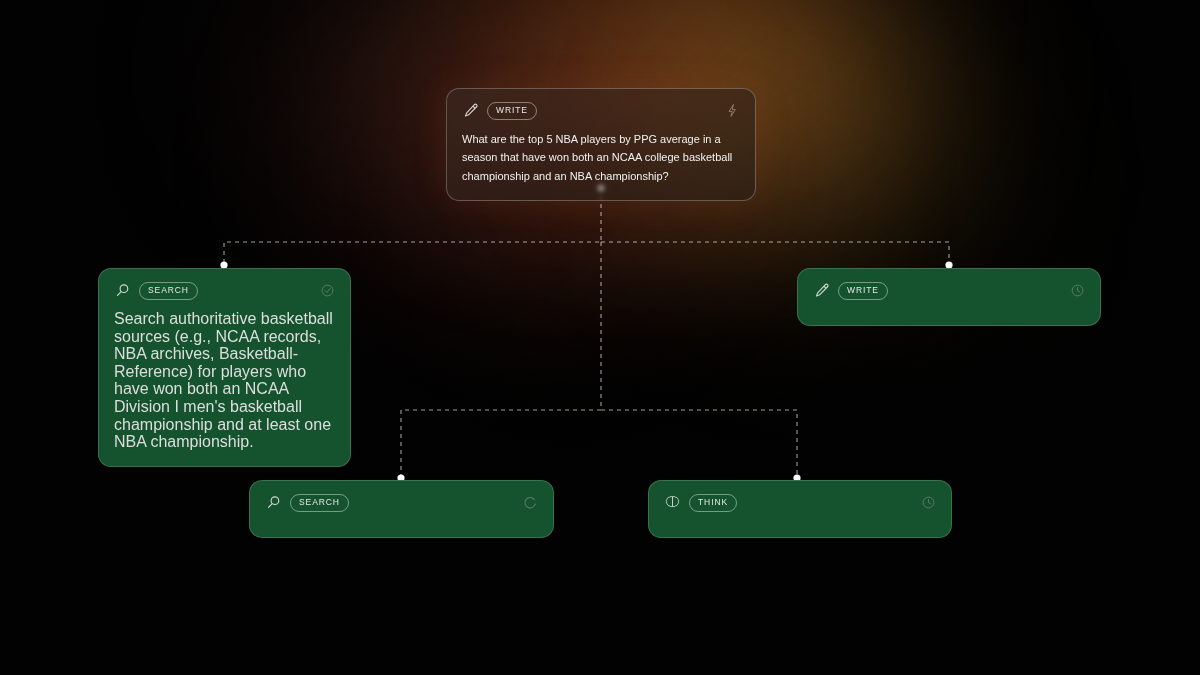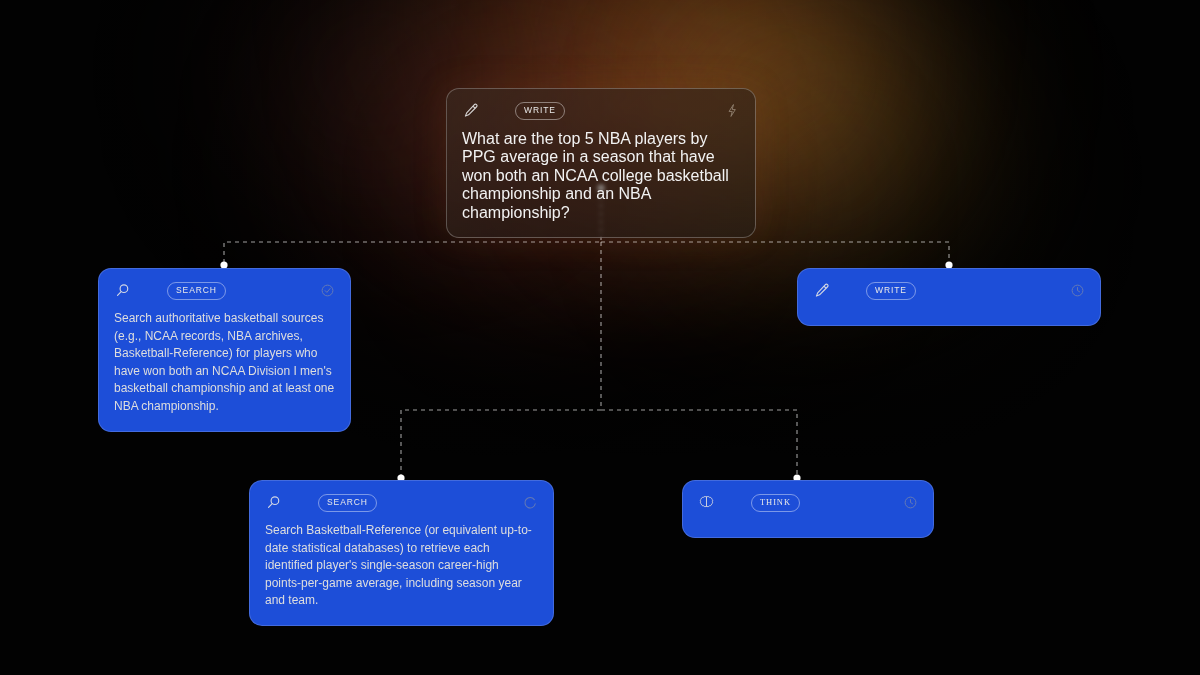--- a/index.html
+++ b/index.html
@@ -31,46 +31,46 @@
 
   
   #edges { position:absolute; inset:0; z-index:1; }
   .edge-path { fill:none; stroke:#ffffff; stroke-width:1.1;
                stroke-dasharray:4 4; opacity:0.62; }
   .edge-dot  { fill:#ffffff; }
 
   
   .node { position:absolute; z-index:2; border-radius:13px;
           border:1px solid rgba(255,255,255,0.17);
-          background:#1d4ed8; padding:12px 15px 15px 15px; }
+          background:#14532d; padding:12px 15px 15px 15px; }
   .node.root {
     background:linear-gradient(135deg, rgba(62,44,34,0.62) 0%,
                rgba(48,34,28,0.55) 45%, rgba(40,32,24,0.55) 100%);
     border:1px solid rgba(255,255,255,0.26);
     box-shadow:0 0 34px rgba(150,80,36,0.18);
     backdrop-filter:blur(2px);
   }
 
   .node-head { display:flex; align-items:center; height:19px; margin-bottom:10px; }
   .head-icon { width:17px; height:17px; flex:0 0 17px; margin-right:8px;
                display:block; opacity:0.9; }
   .badge { border:1px solid rgba(255,255,255,0.42); border-radius:9px;
            padding:1px 8px 2px 8px; font-size:8.5px; letter-spacing:0.9px;
-           color:#e9e9e9; line-height:13px; white-space:nowrap;margin-left:28px; }
+           color:#e9e9e9; line-height:13px; white-space:nowrap; }
   .status-icon { margin-left:auto; width:15px; height:15px; flex:0 0 15px;
                  display:block; opacity:0.55; }
-  .node-body { font-size:12px; line-height:17.6px; color:#dedede; }
-  .node.root .node-body { color:#f2f2f2; font-size:16px; line-height:18.4px; }
+  .node-body { font-size:16px; line-height:17.6px; color:#dedede; }
+  .node.root .node-body { color:#f2f2f2; font-size:11px; line-height:18.4px; }
 
   
   #node-root   { left:446px; top:88px;  width:310px; }
   #node-search-1 { left:98px;  top:268px; width:253px; }
   #node-write-2  { left:797px; top:268px; width:304px; }
   #node-search-3 { left:249px; top:480px; width:305px; }
-  #node-think-4  { left:682px; top:480px; width:252px;font-family:Liberation Serif, serif; }
+  #node-think-4  { left:648px; top:480px; width:304px; }
 </style>
 </head>
 <body>
 
 <div id="canvas-bg">
   <div class="glow glow-a"></div>
   <div class="glow glow-b"></div>
   <div class="glow glow-c"></div>
   <div class="glow glow-d"></div>
   <div class="glow glow-e"></div>
@@ -140,21 +140,20 @@
   <div class="node-head">
     <svg class="head-icon" viewBox="0 0 24 24">
       <circle cx="14" cy="9.5" r="5.4" fill="none" stroke="#e6e6e6" stroke-width="1.6"></circle>
       <path d="M10.1 13.5L5 19" fill="none" stroke="#e6e6e6" stroke-width="1.6" stroke-linecap="round"></path>
     </svg>
     <span class="badge">SEARCH</span>
     <svg class="status-icon" viewBox="0 0 24 24">
       <path d="M18.1 7.4A8.3 8.3 0 1 0 19.6 14" fill="none" stroke="#9b9b9b" stroke-width="1.7" stroke-linecap="round"></path>
     </svg>
   </div>
-  <div class="node-body">Search Basketball-Reference (or equivalent up-to-date statistical databases) to retrieve each identified player's single-season career-high points-per-game average, including season year and team.</div>
 </div>
 
 <div class="node" id="node-think-4">
   <div class="node-head">
     <svg class="head-icon" viewBox="0 0 24 24">
       <path d="M12 4.2c-1.4-1.1-3.4-.8-4.4.5-1.6-.2-3 1-3.1 2.5-1.2.7-1.6 2.3-.8 3.4-.7 1.3-.2 3 1.1 3.6.1 1.6 1.6 2.8 3.2 2.5.8 1.3 2.7 1.6 4 .6" fill="none" stroke="#e0e0e0" stroke-width="1.4" stroke-linejoin="round" stroke-linecap="round"></path>
       <path d="M12 4.2c1.4-1.1 3.4-.8 4.4.5 1.6-.2 3 1 3.1 2.5 1.2.7 1.6 2.3.8 3.4.7 1.3.2 3-1.1 3.6-.1 1.6-1.6 2.8-3.2 2.5-.8 1.3-2.7 1.6-4 .6" fill="none" stroke="#e0e0e0" stroke-width="1.4" stroke-linejoin="round" stroke-linecap="round"></path>
       <path d="M12 4.2v13.1" fill="none" stroke="#e0e0e0" stroke-width="1.4" stroke-linecap="round"></path>
     </svg>
     <span class="badge">THINK</span>

